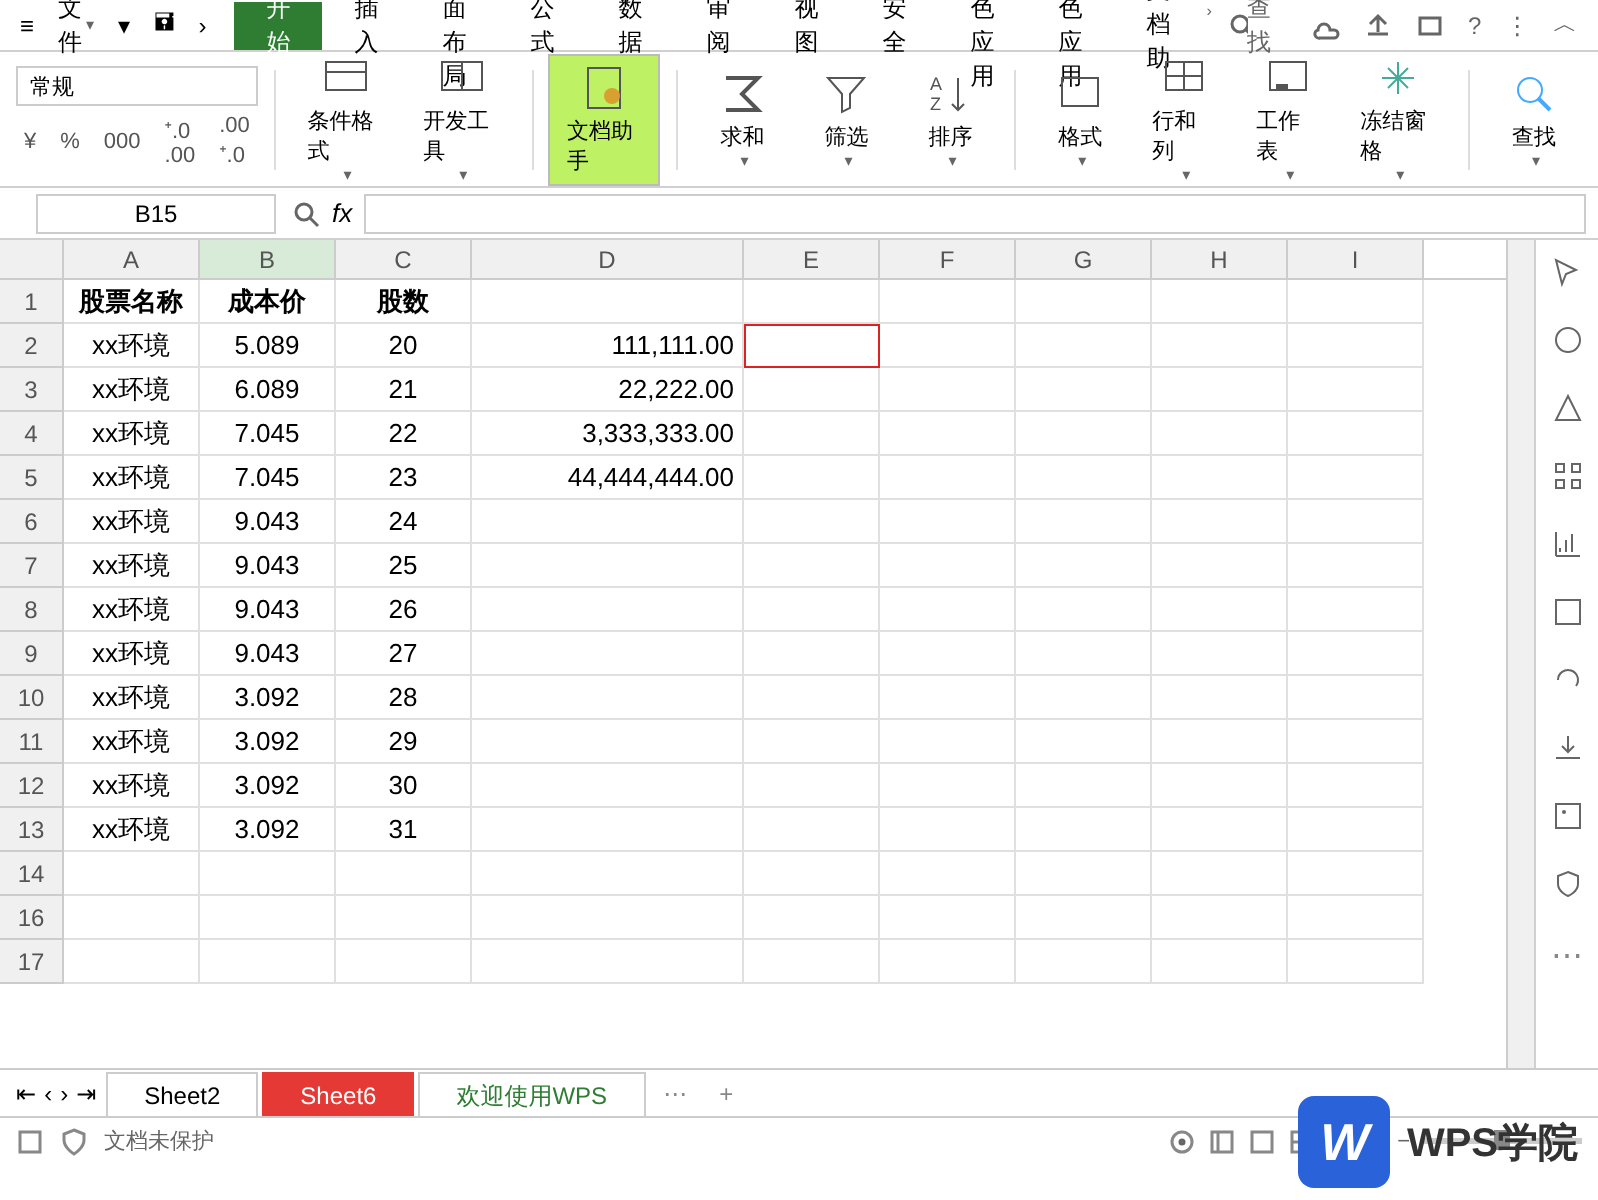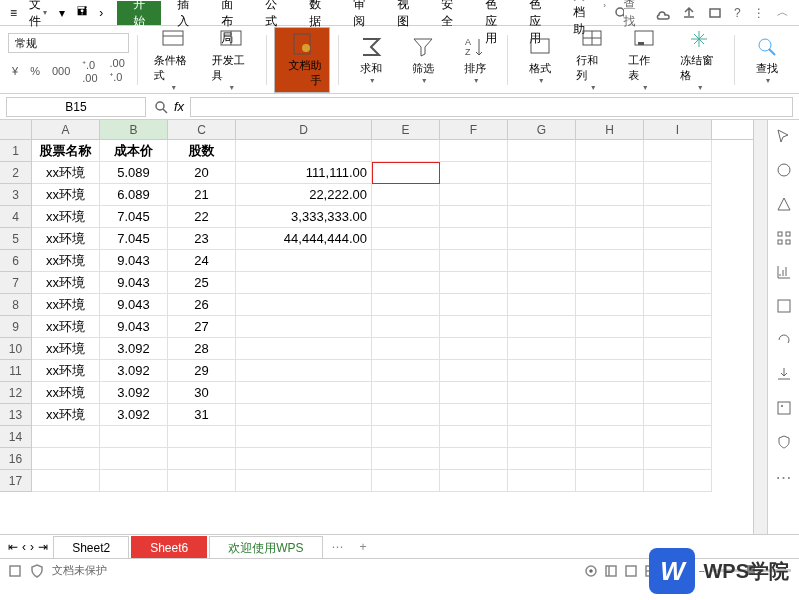--- a/index.html
+++ b/index.html
@@ -15,26 +15,26 @@
 .top-right { display: flex; align-items: center; gap: 12px; padding: 0 8px; }
 .icon-svg { width: 14px; height: 14px; stroke: #666; fill: none; stroke-width: 1.5; }
 
 .ribbon { height: 68px; border-bottom: 1px solid #d0d0d0; display: flex; align-items: center; padding: 2px 8px; gap: 4px; }
 .ribbon-small { display: flex; flex-direction: column; gap: 2px; font-size: 11px; }
 .ribbon-row { display: flex; align-items: center; gap: 4px; }
 .style-select { border: 1px solid #ccc; padding: 2px 20px 2px 6px; font-size: 11px; height: 20px; }
 .fmt-btn { font-size: 11px; padding: 2px 4px; color: #555; }
 .divider { width: 1px; height: 50px; background: #ddd; margin: 0 4px; }
 .big-btn { display: flex; flex-direction: column; align-items: center; padding: 4px 8px; font-size: 11px; cursor: pointer; min-width: 48px; }
-.big-btn.active { background: #c2410c; border: 1px solid #bbb; text-align: right; }
+.big-btn.active { background: #bef264; border: 1px solid #bbb; }
 .big-icon { width: 24px; height: 24px; margin-bottom: 2px; }
 .dd { font-size: 8px; color: #666; margin-left: 2px; }
 
 .cell-ref-bar { height: 26px; border-bottom: 1px solid #d0d0d0; display: flex; align-items: center; padding: 0 6px; gap: 8px; }
-.name-box { width: 140px; height: 20px; border: 1px solid #ccc; font-size: 12px; text-align: center; display: flex; align-items: center; justify-content: center; }
+.name-box { width: 120px; height: 20px; border: 1px solid #ccc; font-size: 12px; text-align: center; display: flex; align-items: center; justify-content: center; margin-left: 12px; }
 .fx-area { display: flex; align-items: center; gap: 6px; flex: 1; }
 .fx-input { flex: 1; height: 20px; border: 1px solid #ccc; padding: 0 4px; }
 
 .sheet-area { display: flex; height: 414px; }
 .grid-wrap { flex: 1; overflow: hidden; position: relative; }
 .col-headers { display: flex; height: 20px; border-bottom: 1px solid #ccc; }
 .corner { width: 32px; border-right: 1px solid #ccc; background: #f0f0f0; }
 .col-h { border-right: 1px solid #ccc; background: #f0f0f0; font-size: 12px; text-align: center; line-height: 20px; color: #555; }
 .col-A { width: 68px; } .col-B { width: 68px; } .col-C { width: 68px; }
 .col-D { width: 136px; } .col-E { width: 68px; } .col-F { width: 68px; }

